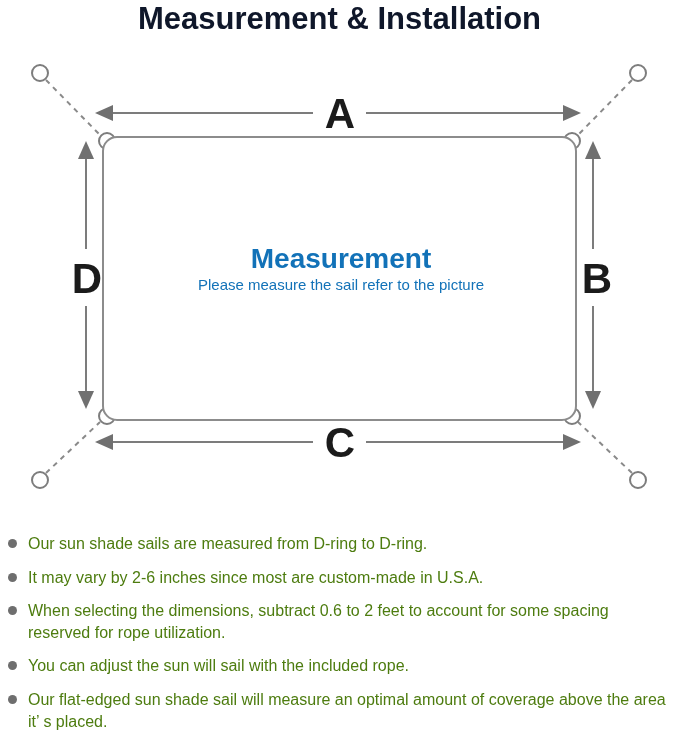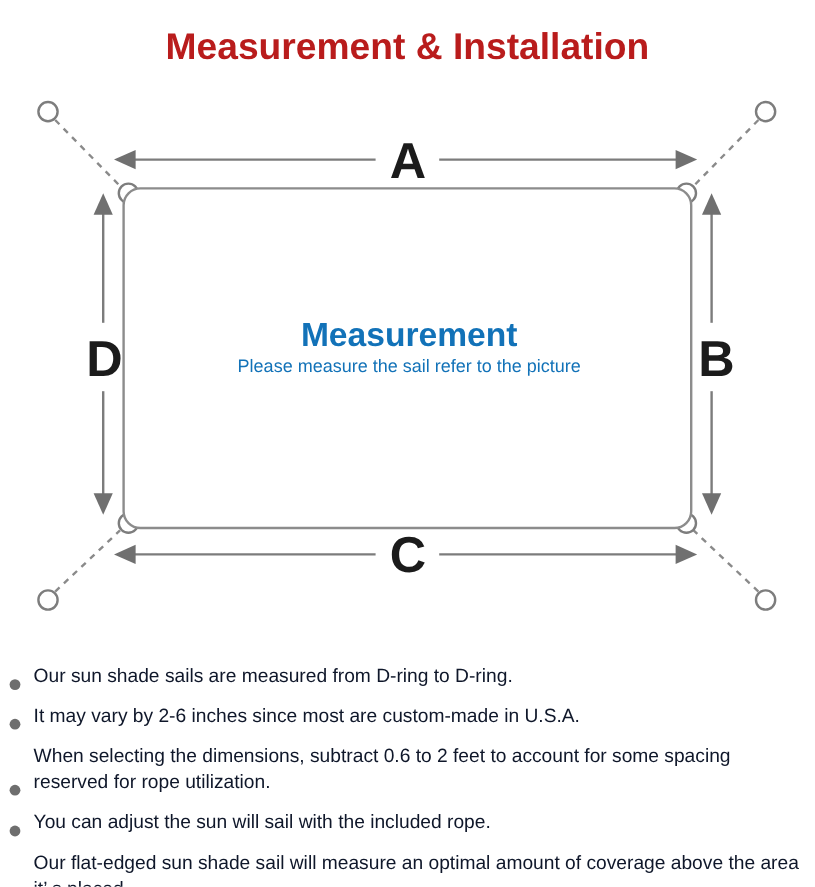--- a/index.html
+++ b/index.html
@@ -14,43 +14,43 @@
     overflow: hidden;
   }
   .page {
     position: relative;
     width: 679px;
     height: 739px;
     background: #ffffff;
   }
   .title {
     margin: 0;
-    padding-top: 21px;
+    padding-top: 1px;
     height: 55px;
     text-align: center;
     font-size: 31px;
     font-weight: bold;
-    color: #b91c1c;
+    color: #0f172a;
     letter-spacing: 0px;
   }
   .diagram-wrap {
     position: relative;
     width: 679px;
     height: 450px;
   }
   svg { display: block; }
   .bullets {
     margin: 27px 4px 0 8px;
   }
   .bullet {
     display: flex;
-    align-items: flex-end;
+    align-items: flex-start;
     gap: 11px;
     margin-bottom: 12px;
-    color: #0f172a;
+    color: #4d7c0f;
     font-size: 16px;
     line-height: 1.35;
   }
   .bullet .dot {
     flex: 0 0 auto;
     width: 9px;
     height: 9px;
     border-radius: 50%;
     background: #6e6e6e;
     margin-top: 6px;

